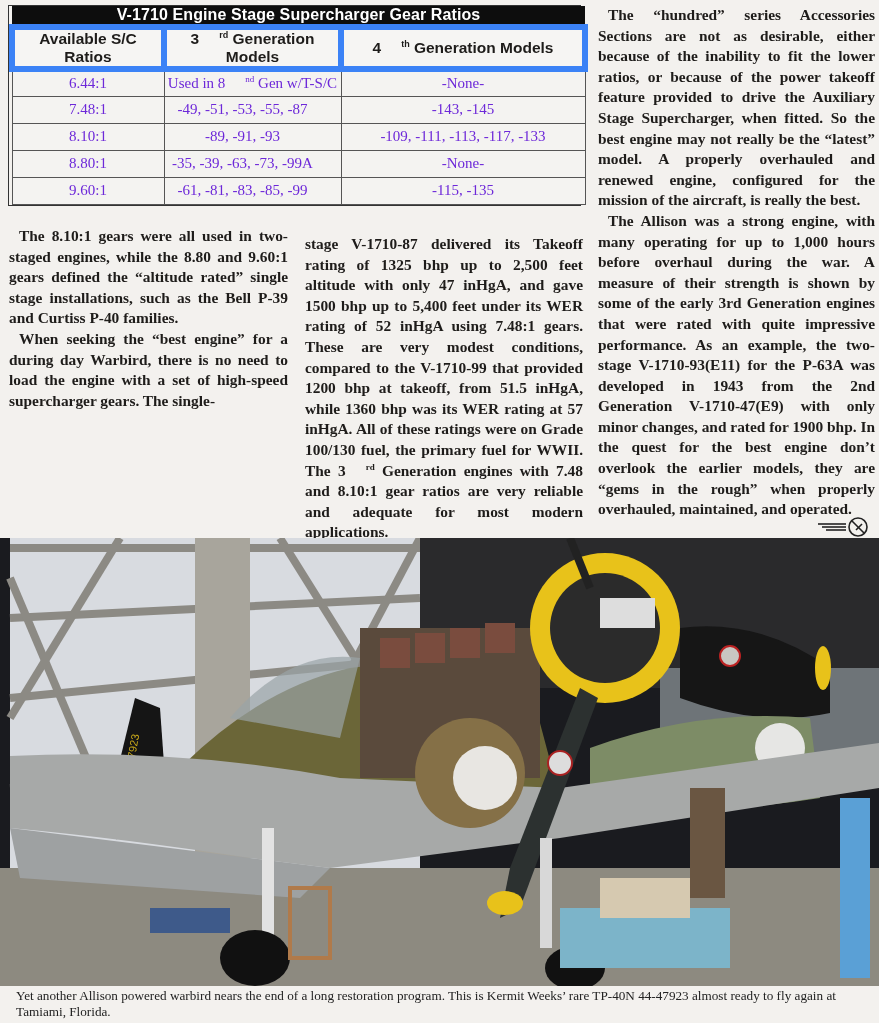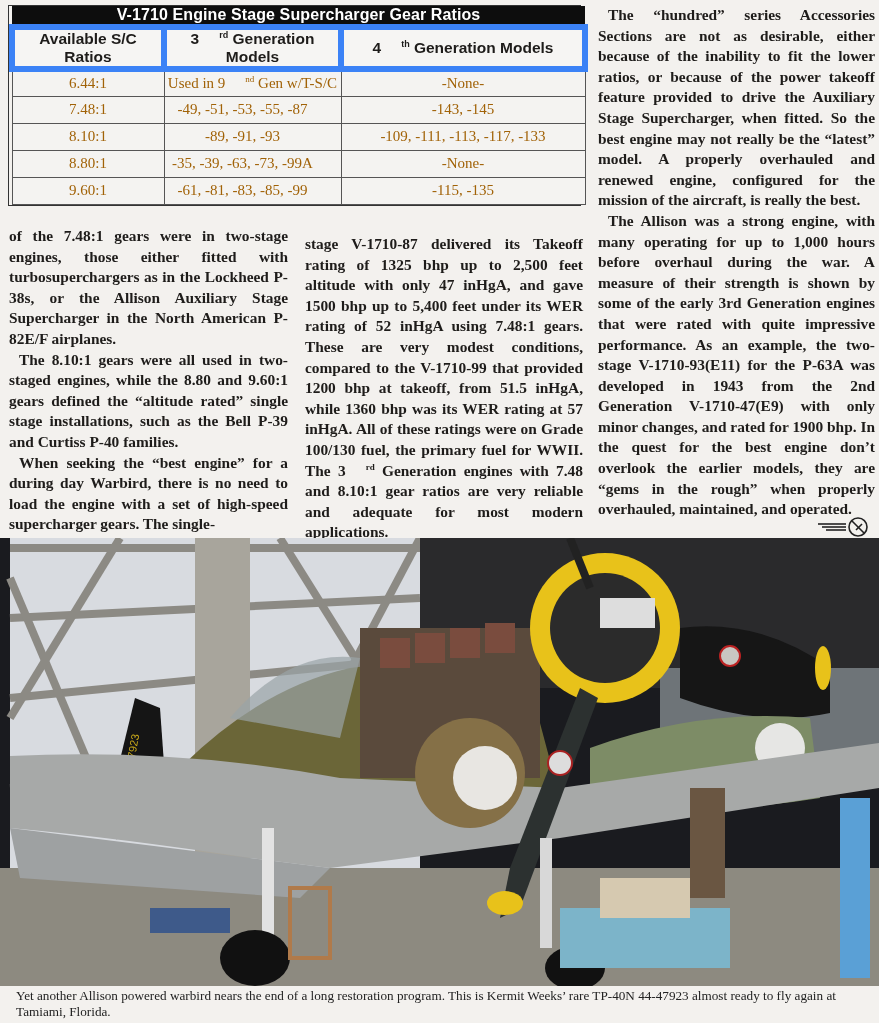--- a/index.html
+++ b/index.html
@@ -22,21 +22,21 @@
     font-weight: bold; font-size: 16px; height: 14px; text-align: center;
     letter-spacing: 0.1px;
   }
   th.col {
     font-family: "Liberation Sans", "DejaVu Sans", sans-serif;
     font-weight: bold; font-size: 15.5px; height: 26px;
     border: 6px solid #3b82f6; background: #f6f5f3; text-align: center;
   }
   td {
     border: 1px solid #555; text-align: center; font-size: 15px;
-    height: 27px; background: #f4f3f1; color: #a16207;
+    height: 27px; background: #f4f3f1; color: #6d28d9;
   }
   col.c1 { width: 152px; } col.c2 { width: 177px; } col.c3 { width: 244px; }
   sup { font-size: 9px; vertical-align: 6px; line-height: 0; padding-left: 20px; }
 
   
   .col-text {
     position: absolute; font-size: 15.4px; line-height: 20.6px;
     text-align: justify; hyphens: manual; font-weight: bold;
   }
   .col-text p { text-indent: 10px; }
@@ -75,21 +75,21 @@
       </tr>
       <tr>
         <th class="col"><span>Available S/C Ratios</span></th>
         <th class="col"><span>3</span><sup>rd</sup><span> Generation Models</span></th>
         <th class="col"><span>4</span><sup>th</sup><span> Generation Models</span></th>
       </tr>
     </thead>
     <tbody id="table-body">
         <tr>
           <td>6.44:1</td>
-          <td><span>Used in 9</span><sup>nd</sup><span> Gen w/T-S/C</span></td>
+          <td><span>Used in 8</span><sup>nd</sup><span> Gen w/T-S/C</span></td>
           <td>-None-</td>
         </tr>
         <tr>
           <td>7.48:1</td>
           <td><span>-49, -51, -53, -55, -87</span><sup></sup><span></span></td>
           <td>-143, -145</td>
         </tr>
         <tr>
           <td>8.10:1</td>
           <td><span>-89, -91, -93</span><sup></sup><span></span></td>
@@ -103,21 +103,20 @@
         <tr>
           <td>9.60:1</td>
           <td><span>-61, -81, -83, -85, -99</span><sup></sup><span></span></td>
           <td>-115, -135</td>
         </tr>
       </tbody>
   </table>
 </div>
 
 <div class="col-text" id="col1">
-  <p class="noindent">of the 7.48:1 gears were in two-stage engines, those either fitted with turbosuperchargers as in the Lockheed P-38s, or the Allison Auxiliary Stage Supercharger in the North American P-82E/F airplanes.</p>
   <p>The 8.10:1 gears were all used in two-staged engines, while the 8.80 and 9.60:1 gears defined the “altitude rated” single stage installations, such as the Bell P-39 and Curtiss P-40 families.</p>
   <p>When seeking the “best engine” for a during day Warbird, there is no need to load the engine with a set of high-speed supercharger gears. The single-</p>
 </div>
 
 <div class="col-text" id="col2">
   <p class="noindent"><span>stage V-1710-87 delivered its Takeoff rating of 1325 bhp up to 2,500 feet altitude with only 47 inHgA, and gave 1500 bhp up to 5,400 feet under its WER rating of 52 inHgA using 7.48:1 gears. These are very modest conditions, compared to the V-1710-99 that provided 1200 bhp at takeoff, from 51.5 inHgA, while 1360 bhp was its WER rating at 57 inHgA. All of these ratings were on Grade 100/130 fuel, the primary fuel for WWII. The 3</span><sup>rd</sup><span> Generation engines with 7.48 and 8.10:1 gear ratios are very reliable and adequate for most modern applications.</span></p>
 </div>
 
 <div class="col-text" id="col3">
   <p>The “hundred” series Accessories Sections are not as desirable, either because of the inability to fit the lower ratios, or because of the power takeoff feature provided to drive the Auxiliary Stage Supercharger, when fitted. So the best engine may not really be the “latest” model. A properly overhauled and renewed engine, configured for the mission of the aircraft, is really the best.</p>

